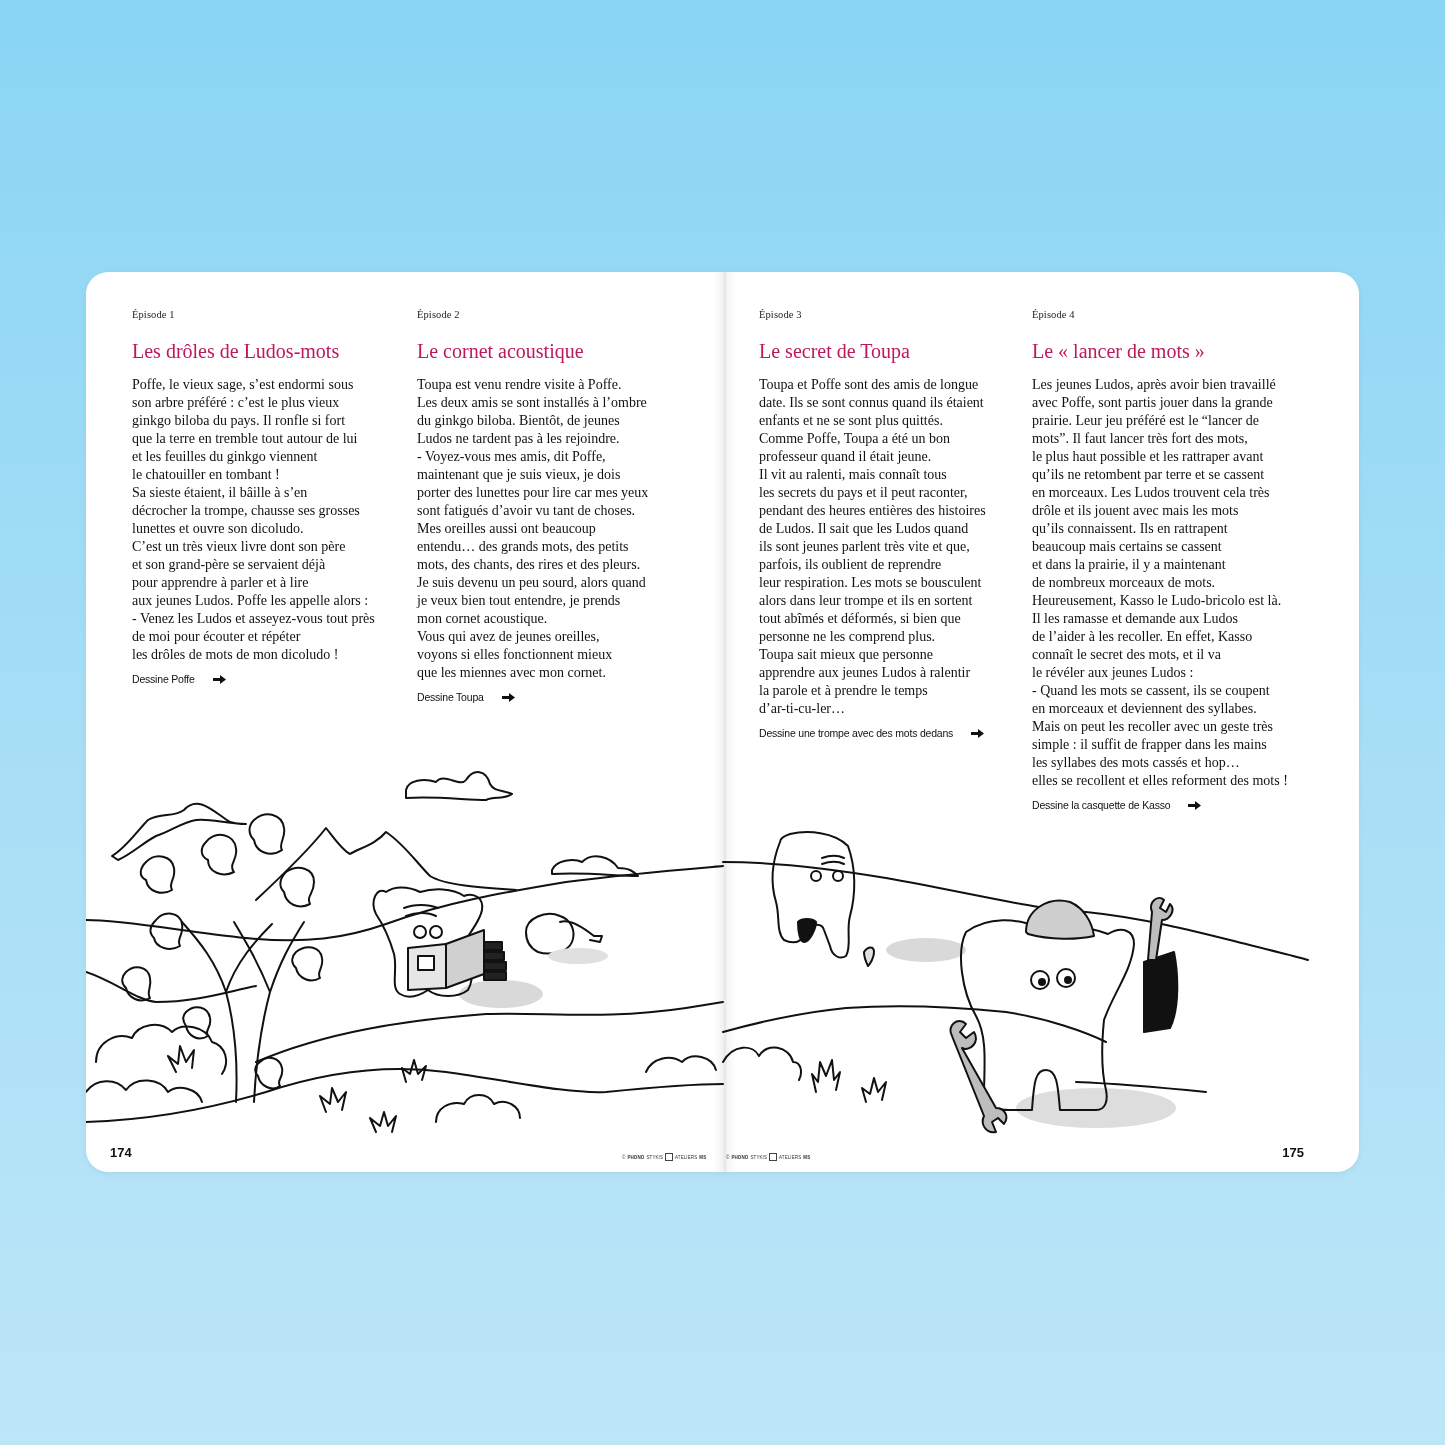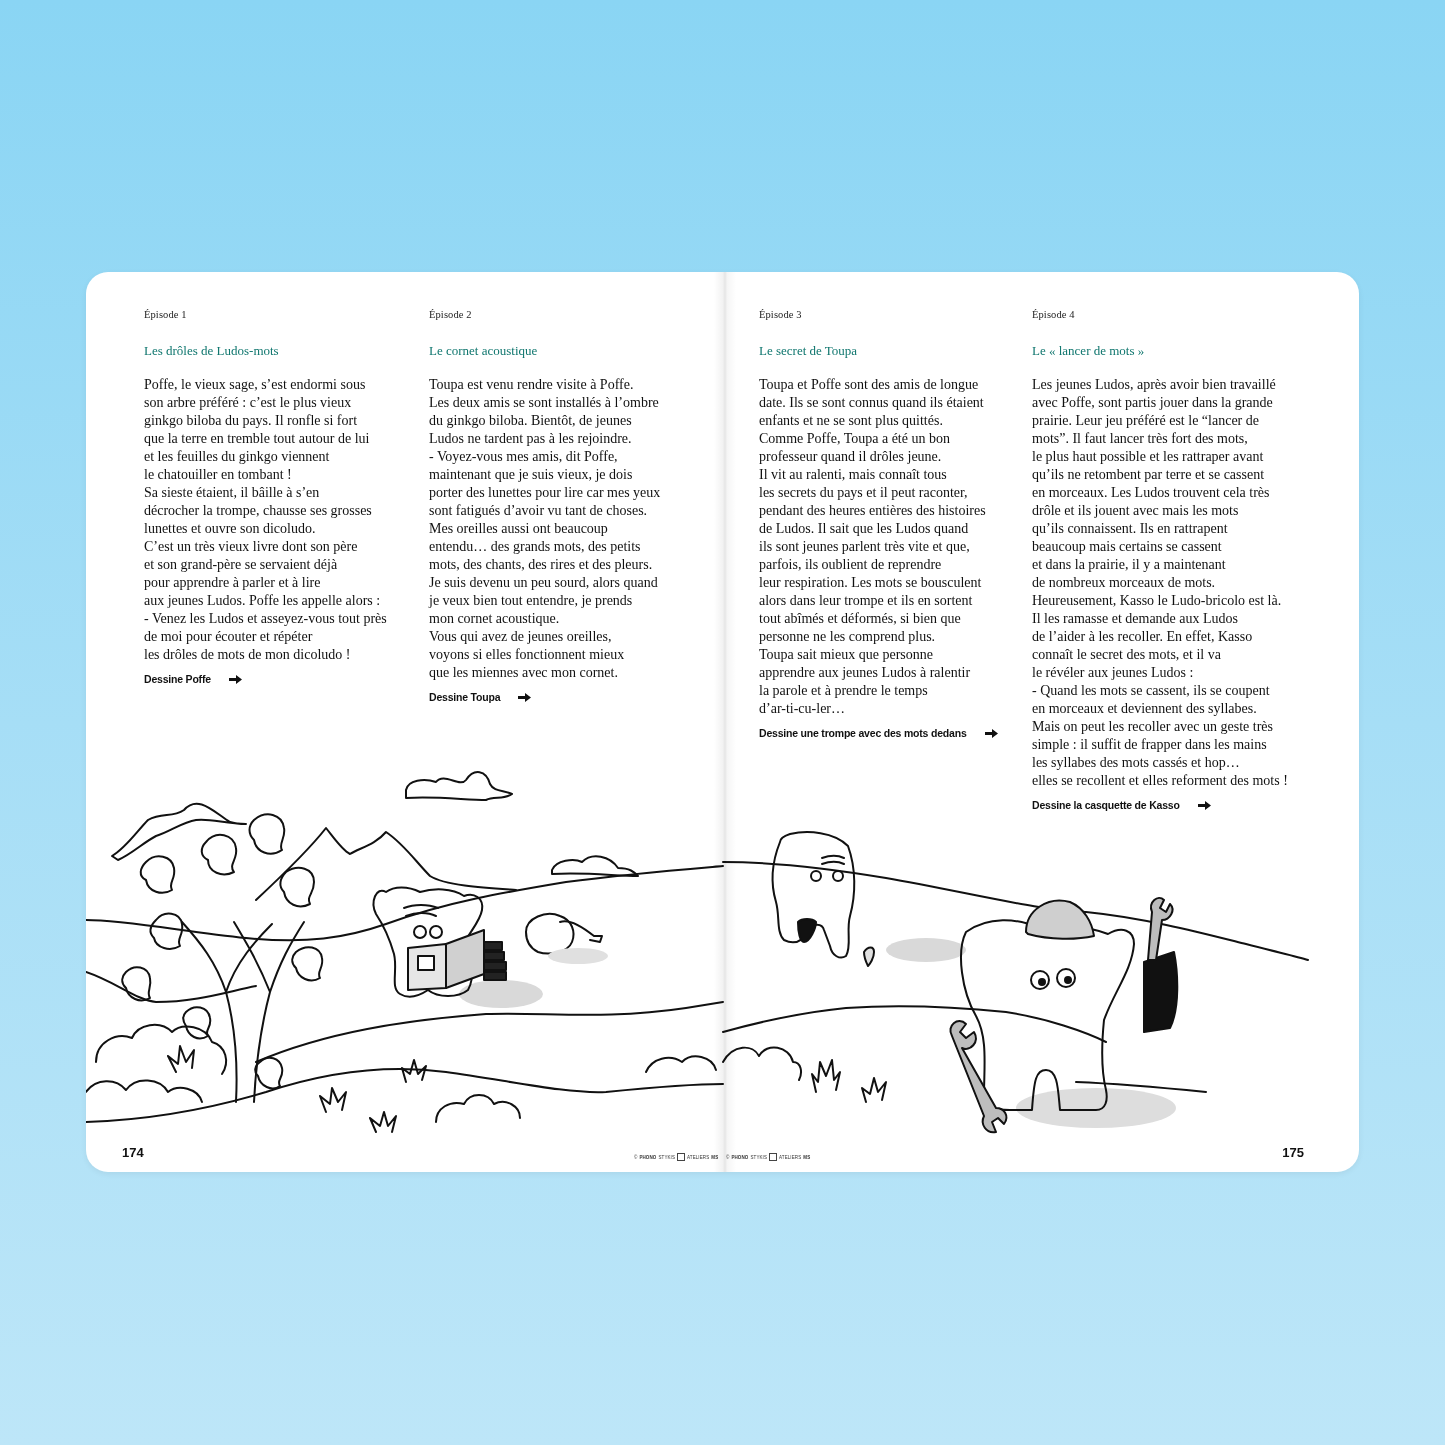--- a/index.html
+++ b/index.html
@@ -12,30 +12,30 @@
     position: absolute; left: 86px; top: 272px; width: 1273px; height: 900px;
     background: #ffffff; border-radius: 22px; overflow: hidden;
     box-shadow: 0 2px 6px rgba(0,0,0,0.06);
   }
   .spine {
     position: absolute; left: 628px; top: 0; width: 22px; height: 100%;
     background: linear-gradient(90deg, rgba(0,0,0,0) 0%, rgba(0,0,0,0.05) 40%, rgba(0,0,0,0.10) 50%, rgba(0,0,0,0.04) 60%, rgba(0,0,0,0) 100%);
     pointer-events: none; z-index: 3;
   }
   .page { position: absolute; top: 0; height: 100%; }
-  .page.left { left: 12px; width: 637px; padding-left: 48px; }
+  .page.left { left: 0; width: 637px; padding-left: 48px; }
   .page.right { left: 610px; width: 636px; }
   .episode { position: absolute; }
   .ep-label { font-size: 10.5px; color: #222; letter-spacing: 0.1px; margin: 0; height: 14px; line-height: 14px; }
-  .ep-title { font-size: 13px; color: #0f766e; margin: 16px 0 0 0; font-weight: normal; line-height: 26px; white-space: nowrap; }
+  .ep-title { font-size: 20px; color: #be185d; margin: 16px 0 0 0; font-weight: normal; line-height: 26px; white-space: nowrap; }
   .ep-body { margin-top: 12px; font-size: 14px; line-height: 18px; color: #111; }
   .ep-body div { white-space: nowrap; }
   .cta {
     margin-top: 9px; font-family: "Liberation Sans", "DejaVu Sans", sans-serif;
-    font-weight: bold; font-size: 10.5px; color: #111; display: inline-flex; align-items: center; gap: 18px;
+    font-weight: normal; font-size: 10.5px; color: #111; display: inline-flex; align-items: center; gap: 18px;
     cursor: pointer; letter-spacing: -0.2px;
   }
   .cta svg { display: block; }
   .illus { position: absolute; left: 0; top: 0; width: 1273px; height: 900px; z-index: 1; pointer-events: none; }
   .text-layer { position: absolute; inset: 0; z-index: 2; }
   .page-num {
     position: absolute; bottom: 12px; font-family: "Liberation Sans", "DejaVu Sans", sans-serif;
     font-weight: bold; font-size: 13px; color: #111;
   }
   .credit {
@@ -213,21 +213,21 @@
 
     <section class="page right">
       <article class="episode" style="left:63px; top:36px;">
         <p class="ep-label">Épisode 3</p>
         <h2 class="ep-title">Le secret de Toupa</h2>
         <div class="ep-body">
           <div>Toupa et Poffe sont des amis de longue</div>
           <div>date. Ils se sont connus quand ils étaient</div>
           <div>enfants et ne se sont plus quittés.</div>
           <div>Comme Poffe, Toupa a été un bon</div>
-          <div>professeur quand il drôles jeune.</div>
+          <div>professeur quand il était jeune.</div>
           <div>Il vit au ralenti, mais connaît tous</div>
           <div>les secrets du pays et il peut raconter,</div>
           <div>pendant des heures entières des histoires</div>
           <div>de Ludos. Il sait que les Ludos quand</div>
           <div>ils sont jeunes parlent très vite et que,</div>
           <div>parfois, ils oublient de reprendre</div>
           <div>leur respiration. Les mots se bousculent</div>
           <div>alors dans leur trompe et ils en sortent</div>
           <div>tout abîmés et déformés, si bien que</div>
           <div>personne ne les comprend plus.</div>

